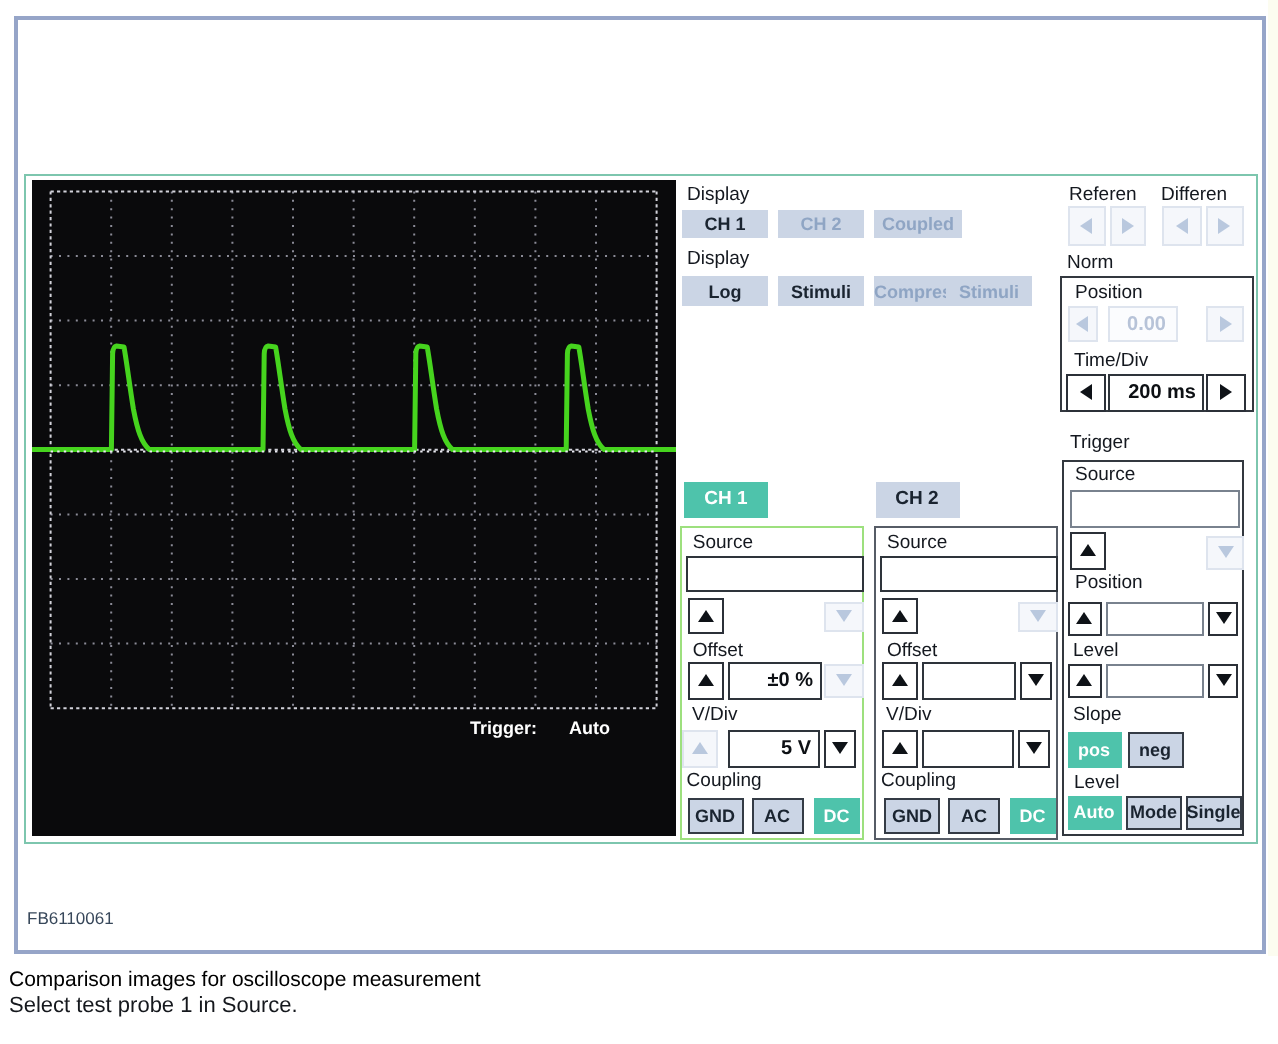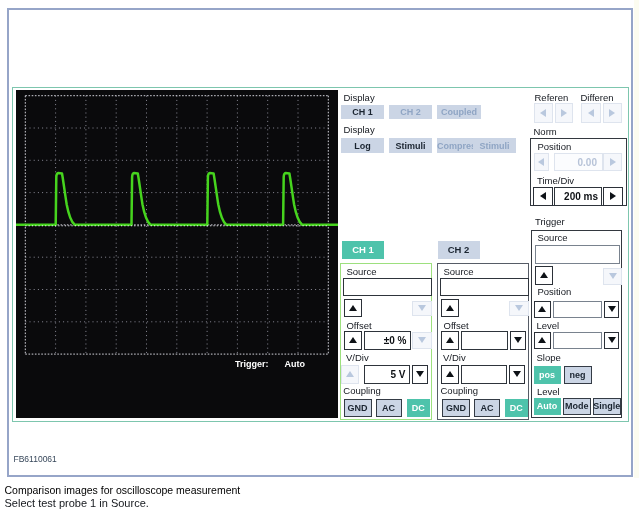--- a/index.html
+++ b/index.html
@@ -85,21 +85,21 @@
 <div class="dis" style="left:602.5px;top:103px;width:19.5px;height:20px">
     <div class="pr"></div>
   </div>
 
 <div class="lbl" style="left:533.5px;top:127.1px">Norm</div>
 <div class="a" style="left:530px;top:138px;width:96.5px;height:68px;border:1px solid #33383f"></div>
 <div class="lbl" style="left:537.5px;top:142.1px">Position</div>
 <div class="dis" style="left:534px;top:153px;width:14.5px;height:18px">
     <div class="pl"></div>
   </div>
-<div class="dfld" style="left:554px;top:153px;width:49px;height:18px">0.00</div>
+<div class="dfld" style="left:554px;top:153px;width:35px;height:18px">0.00</div>
 <div class="dis" style="left:603px;top:153px;width:19px;height:18px">
     <div class="pr"></div>
   </div>
 <div class="lbl" style="left:537px;top:175.6px">Time/Div</div>
 <div class="ab" style="left:533px;top:186.5px;width:19.5px;height:19px">
     <div class="tl"></div>
   </div>
 <div class="fld" style="left:553.5px;top:186.5px;width:48.5px;height:19px">200 ms</div>
 <div class="ab" style="left:603px;top:186.5px;width:19.5px;height:19px">
     <div class="tr"></div>

